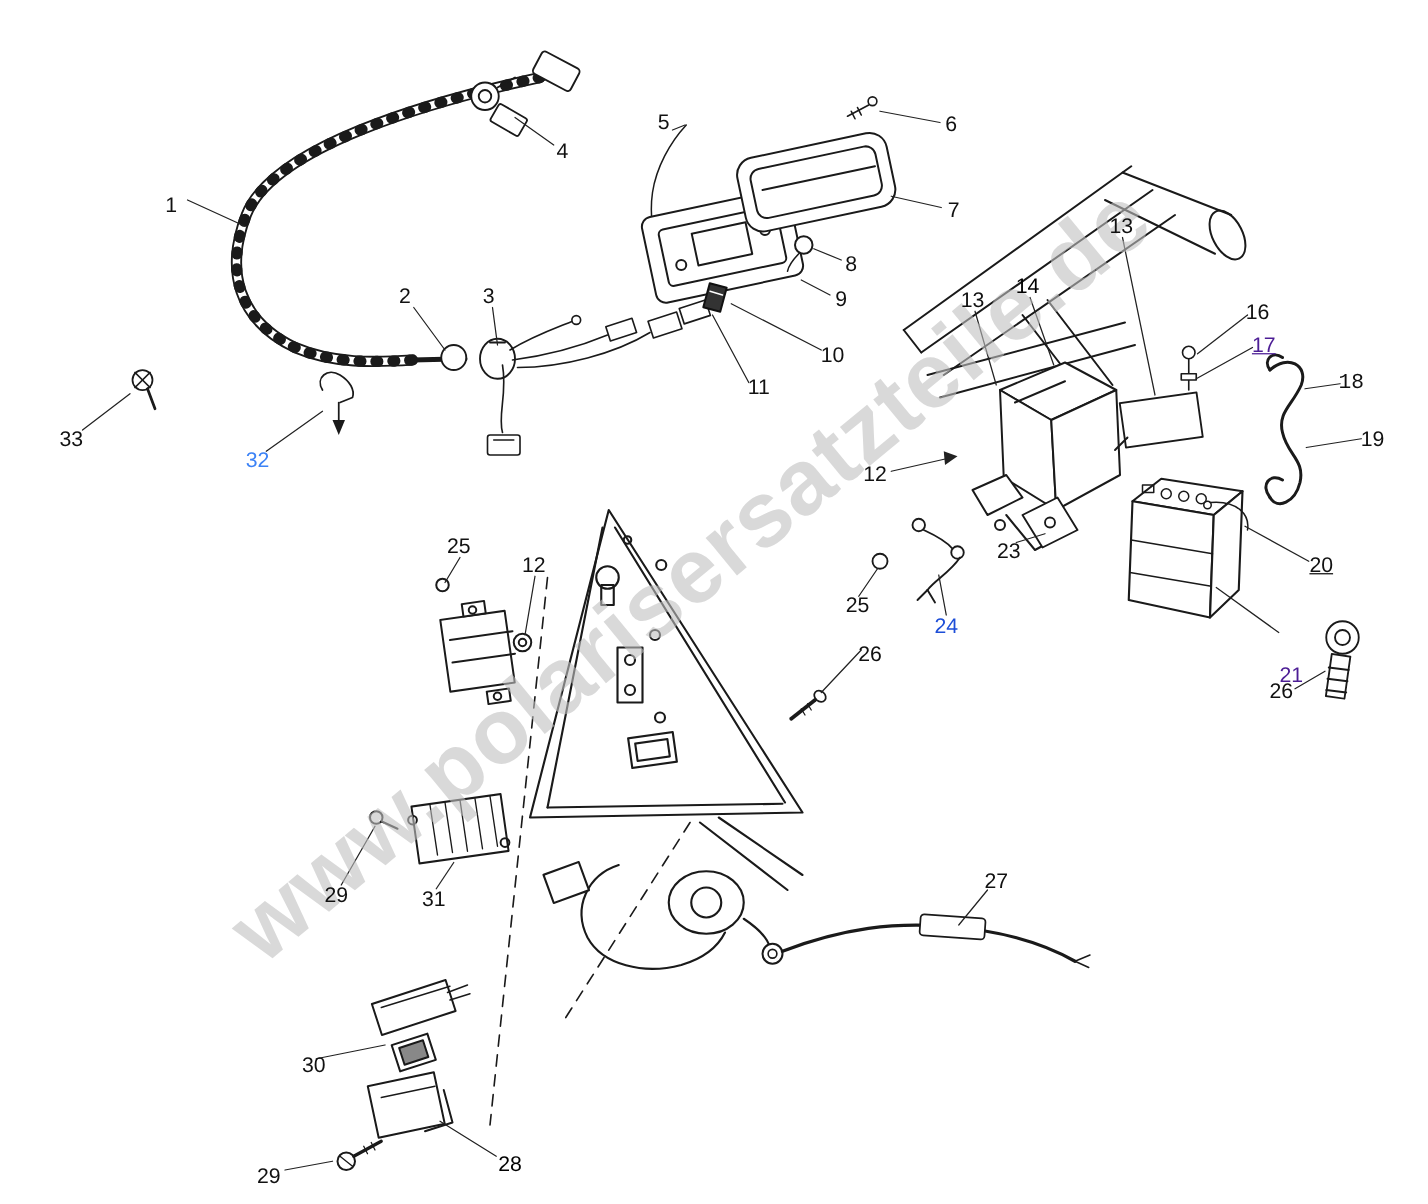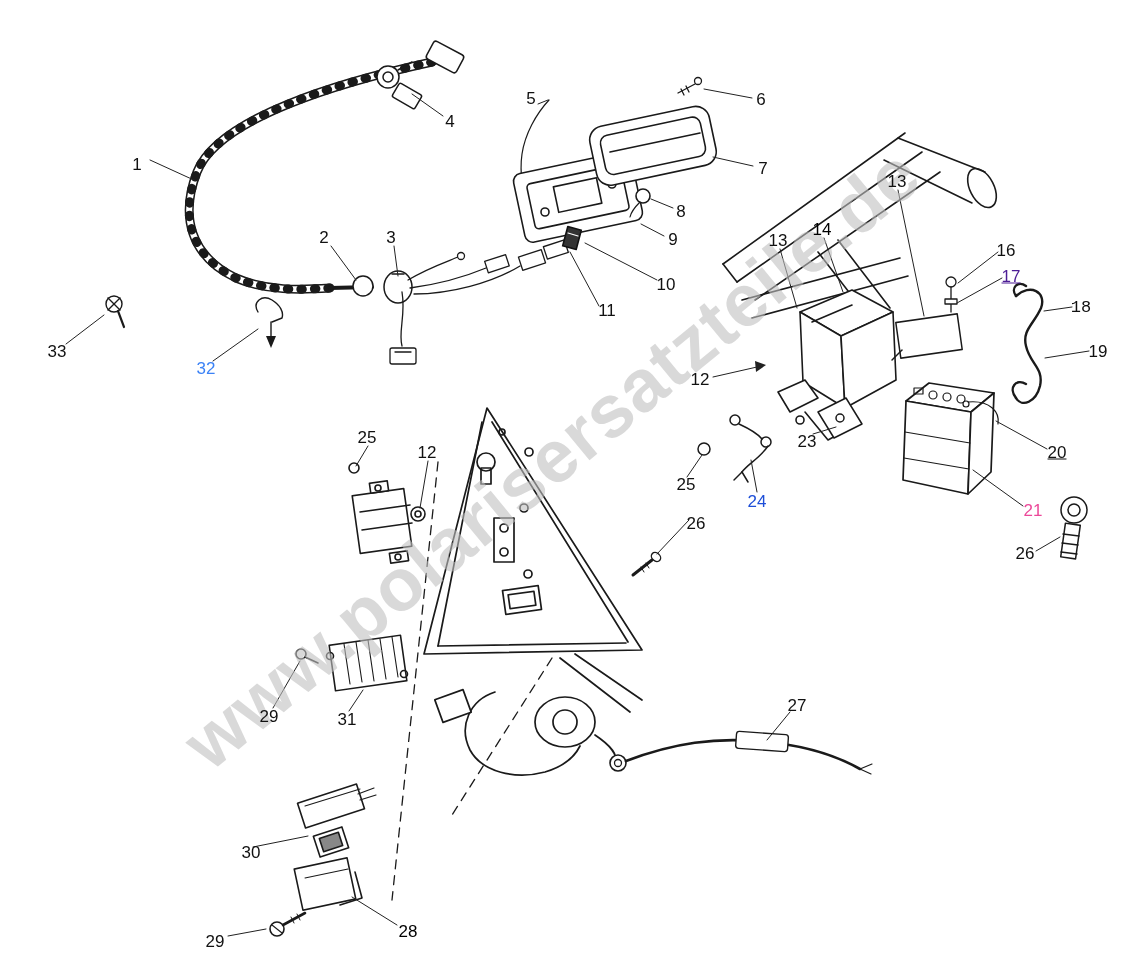--- a/index.html
+++ b/index.html
@@ -331,21 +331,21 @@
       <span class="callout" style="left: 700px; top: 379px; color: rgb(17, 17, 17);">12</span>
       <span class="callout" style="left: 427px; top: 452px; color: rgb(17, 17, 17);">12</span>
       <span class="callout" style="left: 778px; top: 240px; color: rgb(17, 17, 17);">13</span>
       <span class="callout" style="left: 822px; top: 229px; color: #000000;">14</span>
       <span class="callout" style="left: 897px; top: 181px; color: rgb(17, 17, 17);">13</span>
       <span class="callout" style="left: 1006px; top: 250px; color: rgb(17, 17, 17);">16</span>
       <span class="callout" style="left: 1011px; top: 276px; color: #4c1d95; text-decoration: underline;">17</span>
       <span class="callout" style="left: 1081px; top: 307px; color: rgb(17, 17, 17); font-family: Liberation Mono, monospace;">18</span>
       <span class="callout" style="left: 1098px; top: 351px; color: rgb(17, 17, 17);">19</span>
       <span class="callout" style="left: 1057px; top: 452px; color: rgb(17, 17, 17); text-decoration: underline;">20</span>
-      <span class="callout" style="left: 1033px; top: 510px; color: #ec4899;">21</span>
+      <span class="callout" style="left: 1033px; top: 540px; color: #4c1d95;">21</span>
       <span class="callout" style="left: 1025px; top: 553px; color: rgb(17, 17, 17);">26</span>
       <span class="callout" style="left: 807px; top: 441px; color: rgb(17, 17, 17);">23</span>
       <span class="callout" style="left: 757px; top: 501px; color: #1d4ed8;">24</span>
       <span class="callout" style="left: 686px; top: 484px; color: rgb(17, 17, 17);">25</span>
       <span class="callout" style="left: 367px; top: 437px; color: rgb(17, 17, 17);">25</span>
       <span class="callout" style="left: 696px; top: 523px; color: rgb(17, 17, 17);">26</span>
       <span class="callout" style="left: 797px; top: 705px; color: rgb(17, 17, 17);">27</span>
       <span class="callout" style="left: 408px; top: 931px; color: #000000;">28</span>
       <span class="callout" style="left: 269px; top: 716px; color: rgb(17, 17, 17);">29</span>
       <span class="callout" style="left: 215px; top: 941px; color: rgb(17, 17, 17);">29</span>

